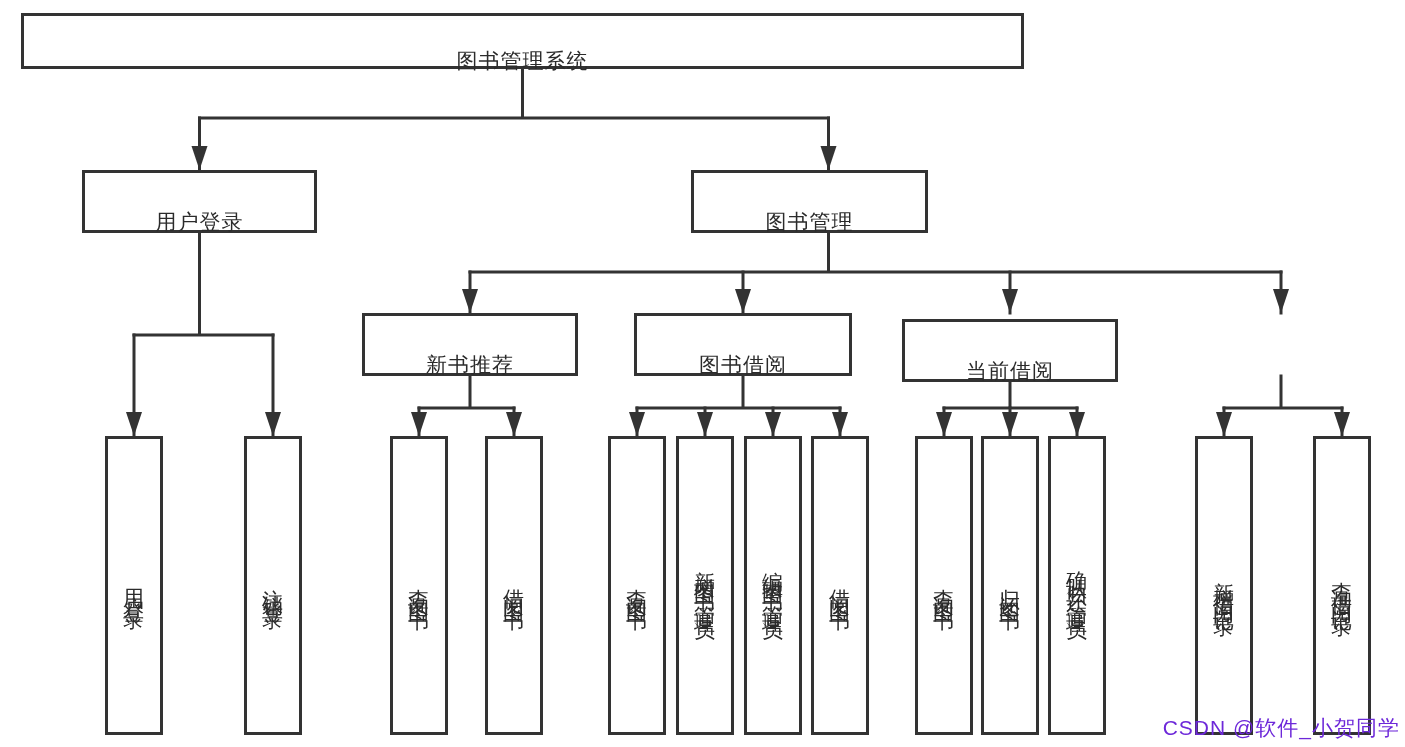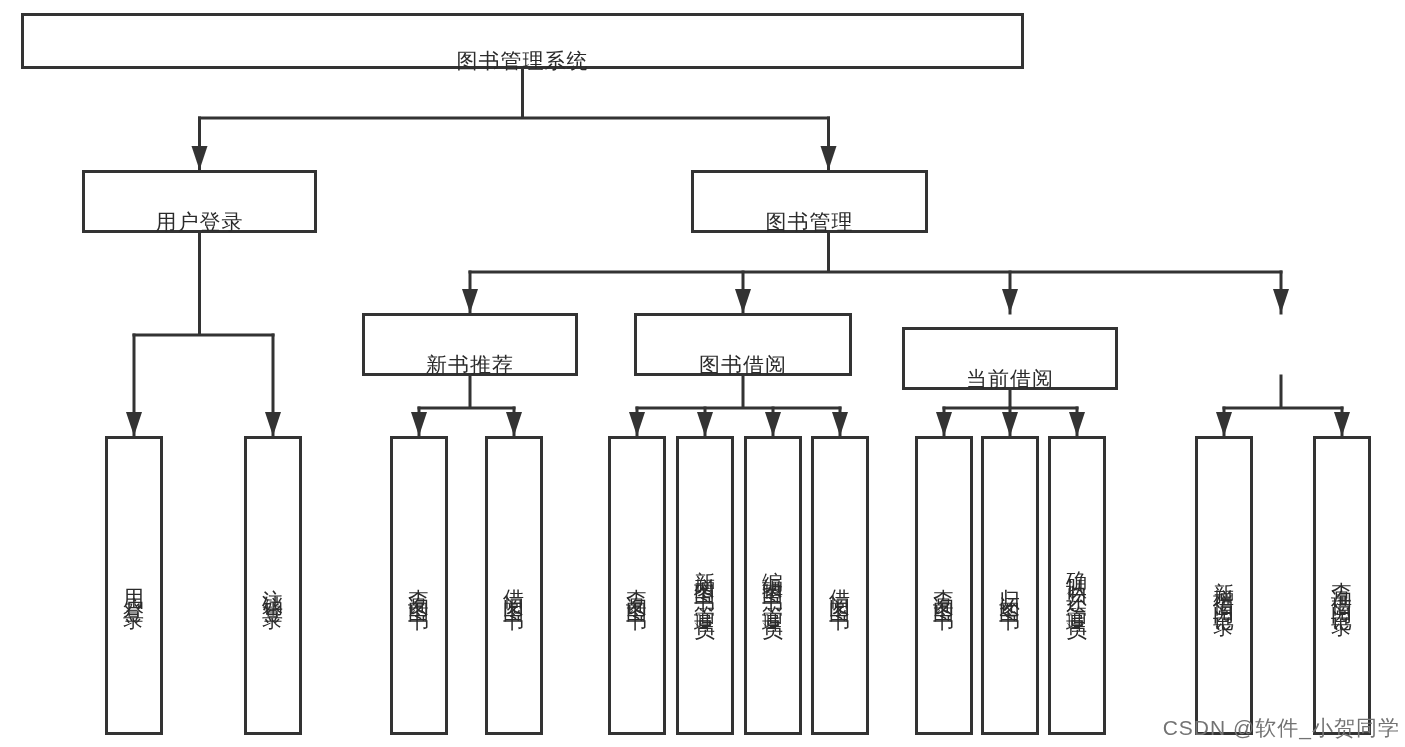--- a/index.html
+++ b/index.html
@@ -48,21 +48,21 @@
     font-size: 21px;
     letter-spacing: 7px;
     line-height: 1;
     white-space: nowrap;
   }
   .watermark {
     position: absolute;
     right: 5px;
     bottom: 5px;
     font-size: 21px;
-    color: #737373;
+    color: #6d28d9;
     letter-spacing: 1px;
     white-space: nowrap;
   }
 </style>
 </head>
 <body>
 
 <div class="canvas">
 
   <svg class="connectors" viewBox="0 0 1405 747">
@@ -130,21 +130,21 @@
   <div class="box box-h" style="left:691px;top:170px;width:237px;height:63px">
     <span class="lbl">图书管理</span>
   </div>
 
   <div class="box box-h" style="left:634px;top:313px;width:218px;height:63px">
     <span class="lbl">图书借阅</span>
   </div>
   <div class="box box-h" style="left:362px;top:313px;width:216px;height:63px">
     <span class="lbl">新书推荐</span>
   </div>
-  <div class="box box-h" style="left:902px;top:327px;width:216px;height:63px">
+  <div class="box box-h" style="left:902px;top:319px;width:216px;height:63px">
     <span class="lbl">当前借阅</span>
   </div>
 
   <div class="box box-v" style="left:105px;top:436px;width:58px;height:299px">
     <span class="lbl">用户登录</span>
   </div>
   <div class="box box-v" style="left:244px;top:436px;width:58px;height:299px">
     <span class="lbl">注销登录</span>
   </div>
   <div class="box box-v" style="left:390px;top:436px;width:58px;height:299px">

